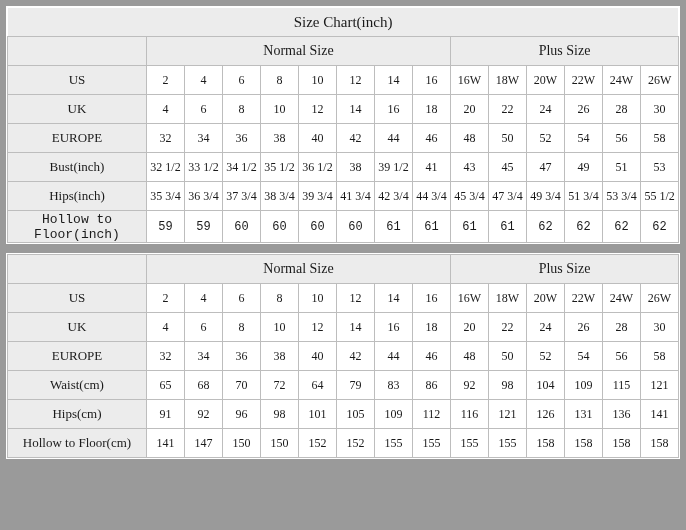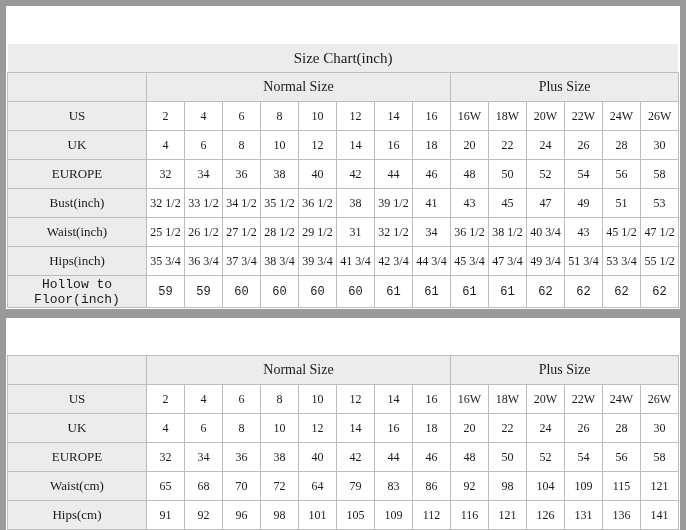--- a/index.html
+++ b/index.html
@@ -26,21 +26,20 @@
     box-sizing: border-box;
     border: 1px solid #ffffff;
   }
   .chart-block + .chart-block {
     margin-top: 9px;
   }
   table {
     border-collapse: collapse;
     width: 100%;
     table-layout: fixed;
-    margin-top: 36px;
   }
   td {
     border: 1px solid #bdbdbd;
     text-align: center;
     vertical-align: middle;
     color: #1a1a1a;
     font-size: 12px;
     padding: 0;
     height: 28px;
     background: #ffffff;
@@ -150,37 +149,20 @@
             <td>36 1/2</td>
             <td>38</td>
             <td>39 1/2</td>
             <td>41</td>
             <td>43</td>
             <td>45</td>
             <td>47</td>
             <td>49</td>
             <td>51</td>
             <td>53</td>
-          </tr>
-          <tr>
-            <td class="label-cell">Waist(inch)</td>
-            <td>25 1/2</td>
-            <td>26 1/2</td>
-            <td>27 1/2</td>
-            <td>28 1/2</td>
-            <td>29 1/2</td>
-            <td>31</td>
-            <td>32 1/2</td>
-            <td>34</td>
-            <td>36 1/2</td>
-            <td>38 1/2</td>
-            <td>40 3/4</td>
-            <td>43</td>
-            <td>45 1/2</td>
-            <td>47 1/2</td>
           </tr>
           <tr>
             <td class="label-cell">Hips(inch)</td>
             <td>35 3/4</td>
             <td>36 3/4</td>
             <td>37 3/4</td>
             <td>38 3/4</td>
             <td>39 3/4</td>
             <td>41 3/4</td>
             <td>42 3/4</td>

